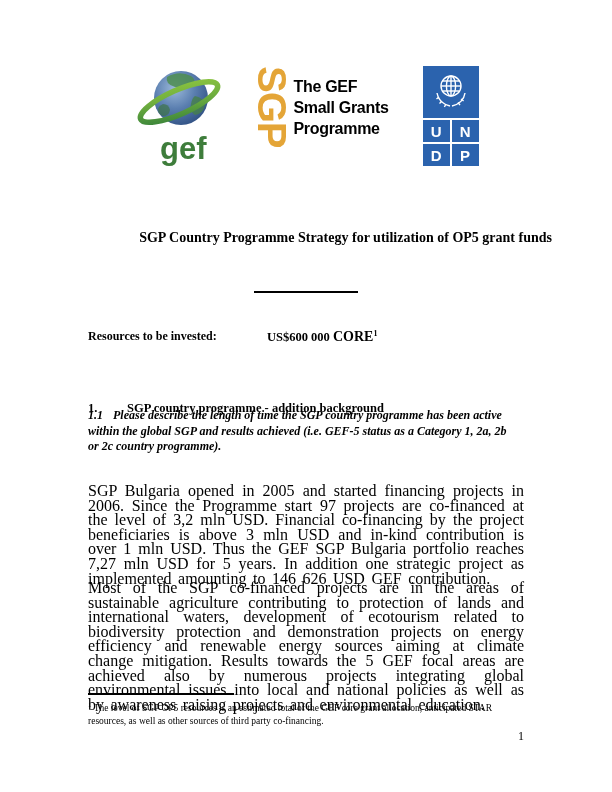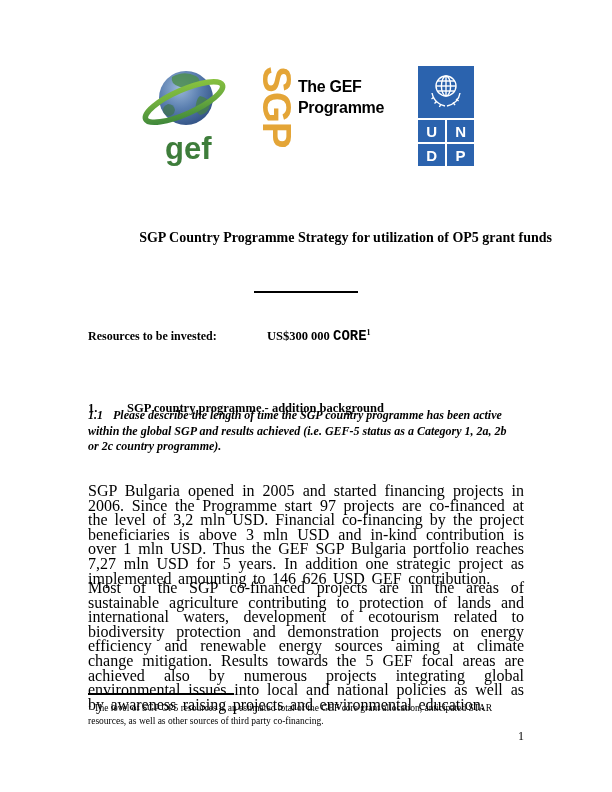--- a/index.html
+++ b/index.html
@@ -112,20 +112,21 @@
         <text x="27" y="97" font-family="Liberation Sans, sans-serif" font-weight="bold" font-size="31" fill="#3E7D3B">gef</text>
       </svg>
     </div>
 
     <div class="sgp-logo">
       <div class="sgp-vert-wrap">
         <span class="sgp-vert">SGP</span>
       </div>
       <div class="sgp-text">
         <div>The GEF</div>
+        <div>Small Grants</div>
         <div>Programme</div>
       </div>
     </div>
 
     <div class="undp-logo">
       <div class="undp-emblem-box">
         <svg width="42" height="44" viewBox="0 0 42 44">
           <g stroke="#ffffff" fill="none" stroke-width="1.4">
             <circle cx="21" cy="16" r="10"></circle>
             <ellipse cx="21" cy="16" rx="4.6" ry="10"></ellipse>
@@ -147,21 +148,21 @@
       </div>
     </div>
   </header>
 
   <h1 class="title">SGP Country Programme Strategy for utilization of OP5 grant funds</h1>
   <div class="title-rule"></div>
 
   <div class="meta">
     <div class="meta-row">
       <span class="meta-label">Resources to be invested:</span>
-      <span class="meta-value"><span>US$300 000 </span><span class="caps-big" style="font-size:14px;font-family:Liberation Mono, monospace;">CORE</span><sup>1</sup></span>
+      <span class="meta-value"><span>US$600 000 </span><span class="caps-big" style="font-size:14px;">CORE</span><sup>1</sup></span>
     </div>
   </div>
 
   <div class="section-heading">
     <span class="sec-num">1.</span><span>SGP country programme - addition background</span>
   </div>
 
   <p class="question">
     <span class="q-num">1.1</span><span>Please describe the length of time the SGP country programme has been active within the global SGP and results achieved (i.e. GEF-5 status as a Category 1, 2a, 2b or 2c country programme).</span>
   </p>

